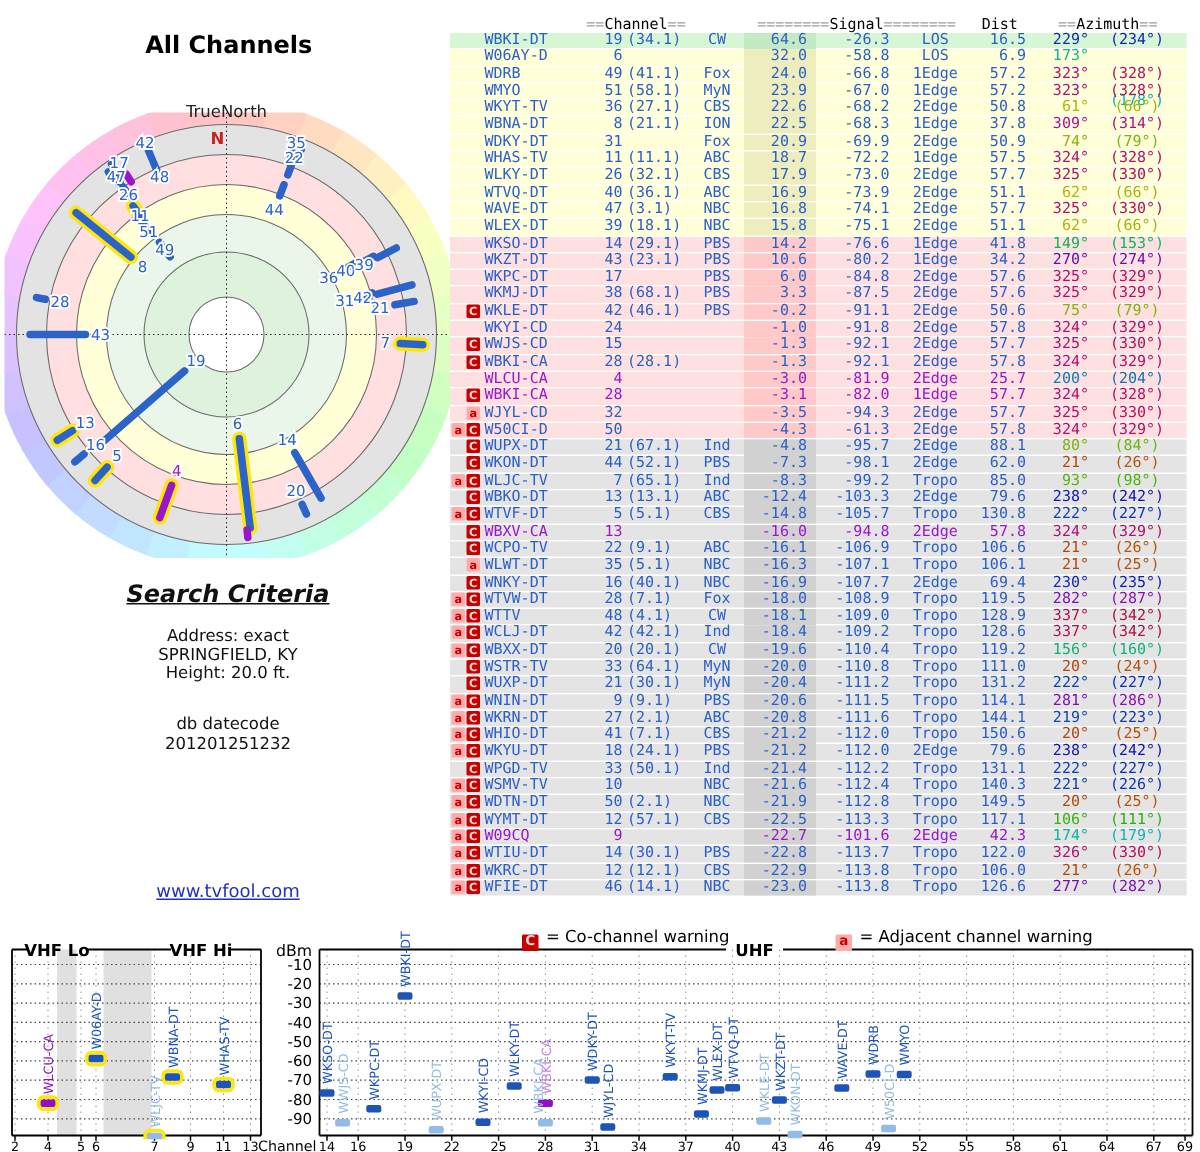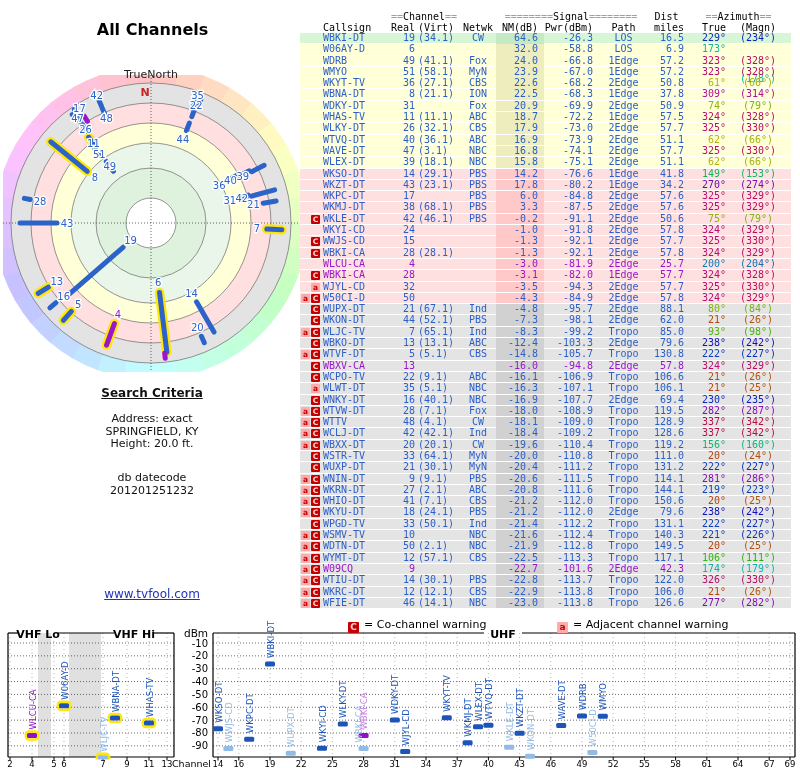--- a/index.html
+++ b/index.html
@@ -6,21 +6,21 @@
   #app{position:relative;width:800px;height:768px;background:#fff;overflow:hidden;
        font-family:"DejaVu Sans",sans-serif;}
   
   #title{position:absolute;left:0;top:18px;width:305px;text-align:center;
          font-weight:bold;font-size:16px;line-height:23px;color:#000;}
   
   #radar{position:absolute;left:0;top:62px;}
   
   #search{position:absolute;left:52px;top:386px;width:200px;text-align:center;
           font-size:11px;color:#111;}
-  #search .sc-title{font-weight:bold;font-size:12px;text-decoration:underline;margin-bottom:13px;}
+  #search .sc-title{font-weight:bold;font-size:16px;text-decoration:underline;margin-bottom:13px;font-style:italic;}
   #search .sc-line{line-height:12.7px;}
   #search .sc-gap{height:21px;}
   #link{position:absolute;left:52px;top:587px;width:200px;text-align:center;font-size:12px;}
   #link a{color:#2233bb;}
   
   #tbl{position:absolute;left:300px;top:11px;width:491px;
        font-family:"DejaVu Sans Mono","Liberation Mono",monospace;font-size:10px;color:#000;}
   .trow,.hrow{display:grid;grid-template-columns:21px 67px 27px 45px 36px 48px 57px 45px 41px 39px 64px;
        box-sizing:border-box;}
   .hrow{height:11px;line-height:11px;}
@@ -212,33 +212,20 @@
   <div id="tbl">
     <div class="hrow">
       <div class="hc"></div>
         <div class="hc"></div>
       <div class="hc" style="grid-column:3/span 2;text-align:center;"><span class="eq">==</span><span>Channel</span><span class="eq">==</span></div>
       <div class="hc"></div>
       <div class="hc" style="grid-column:6/span 3;text-align:center;"><span class="eq">========</span><span>Signal</span><span class="eq">========</span></div>
       <div class="hc" style="text-align:center;">Dist</div>
       <div class="hc" style="grid-column:10/span 2;text-align:center;"><span class="eq">==</span><span>Azimuth</span><span class="eq">==</span></div>
     </div>
-    <div class="hrow">
-      <div class="hc"></div>
-      <div class="hc c-cs">Callsign</div>
-      <div class="hc c-re">Real</div>
-      <div class="hc c-vi">(Virt)</div>
-      <div class="hc c-nw">Netwk</div>
-      <div class="hc c-nm">NM(dB)</div>
-      <div class="hc c-pw">Pwr(dBm)</div>
-      <div class="hc c-pa">Path</div>
-      <div class="hc c-mi">miles</div>
-      <div class="hc c-tr">True</div>
-      <div class="hc c-mg">(Magn)</div>
-    </div>
     <div id="tbody">
         <div class="trow bg-g">
           <div class="c-mk"></div>
           <div class="c-cs blu">WBKI-DT</div>
           <div class="c-re blu">19</div>
           <div class="c-vi blu">(34.1)</div>
           <div class="c-nw blu">CW</div>
           <div class="c-nm nm-g blu">64.6</div>
           <div class="c-pw blu">-26.3</div>
           <div class="c-pa blu">LOS</div>
@@ -401,21 +388,21 @@
           <div class="c-mi blu">41.8</div>
           <div class="c-tr" style="color: rgb(15, 179, 94);">149°</div>
           <div class="c-mg" style="color: rgb(15, 179, 105);">(153°)</div>
         </div>
         <div class="trow bg-p">
           <div class="c-mk"></div>
           <div class="c-cs blu">WKZT-DT</div>
           <div class="c-re blu">43</div>
           <div class="c-vi blu">(23.1)</div>
           <div class="c-nw blu">PBS</div>
-          <div class="c-nm nm-p blu">17.8</div>
+          <div class="c-nm nm-p blu">10.6</div>
           <div class="c-pw blu">-80.2</div>
           <div class="c-pa blu">1Edge</div>
           <div class="c-mi blu">34.2</div>
           <div class="c-tr" style="color: rgb(97, 15, 179);">270°</div>
           <div class="c-mg" style="color: rgb(108, 15, 179);">(274°)</div>
         </div>
         <div class="trow bg-p">
           <div class="c-mk"></div>
           <div class="c-cs blu">WKPC-DT</div>
           <div class="c-re blu">17</div>
@@ -532,21 +519,21 @@
           <div class="c-tr" style="color: rgb(179, 15, 111);">325°</div>
           <div class="c-mg" style="color: rgb(179, 15, 97);">(330°)</div>
         </div>
         <div class="trow bg-p">
           <div class="c-mk"><span class="mk mk-a">a</span><span class="mk mk-c">C</span></div>
           <div class="c-cs blu">W50CI-D</div>
           <div class="c-re blu">50</div>
           <div class="c-vi blu"></div>
           <div class="c-nw blu"></div>
           <div class="c-nm nm-p blu">-4.3</div>
-          <div class="c-pw blu">-84.9</div>
+          <div class="c-pw blu">-61.3</div>
           <div class="c-pa blu">2Edge</div>
           <div class="c-mi blu">57.8</div>
           <div class="c-tr" style="color: rgb(179, 15, 113);">324°</div>
           <div class="c-mg" style="color: rgb(179, 15, 100);">(329°)</div>
         </div>
         <div class="trow bg-e">
           <div class="c-mk"><span class="mk mk-c">C</span></div>
           <div class="c-cs blu">WUPX-DT</div>
           <div class="c-re blu">21</div>
           <div class="c-vi blu">(67.1)</div>

